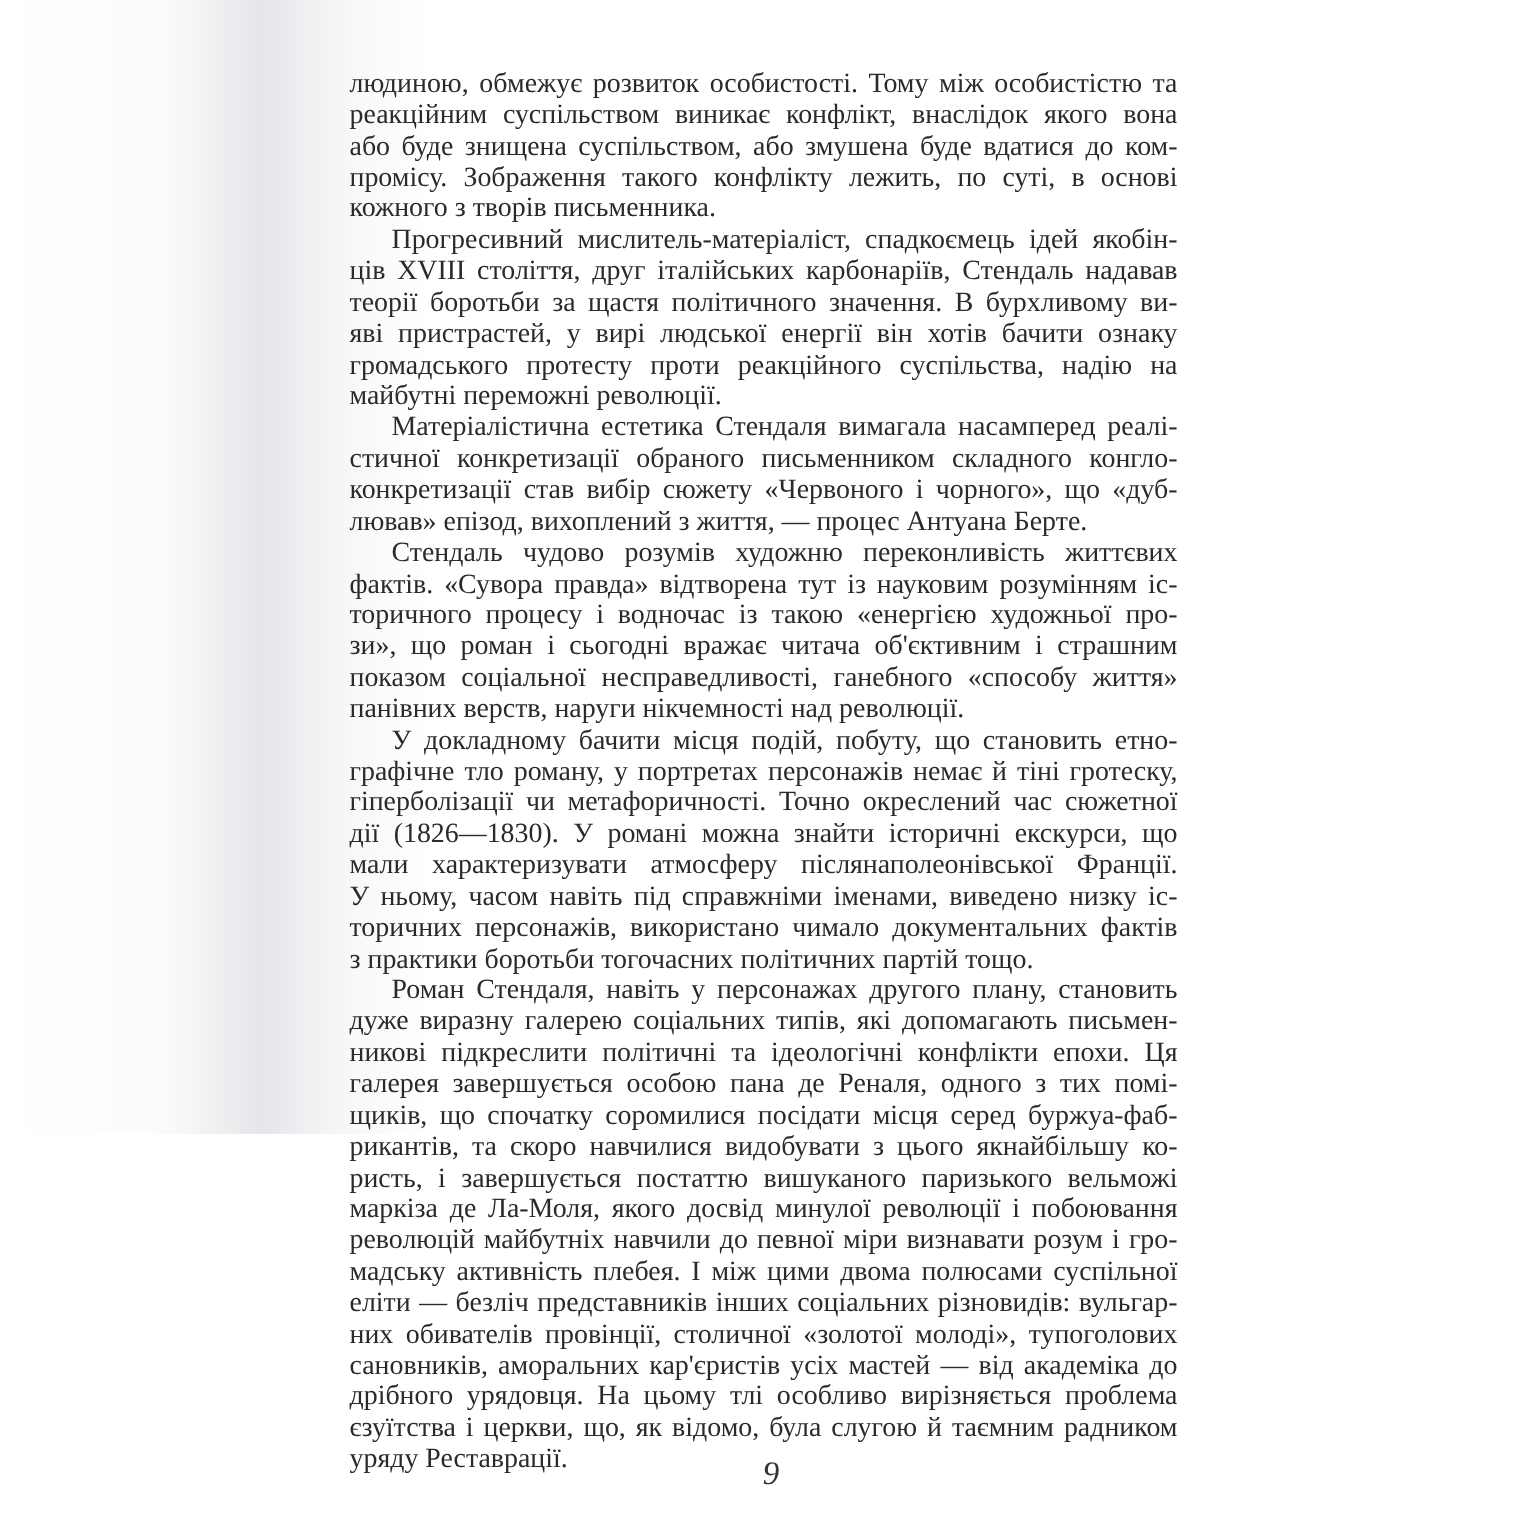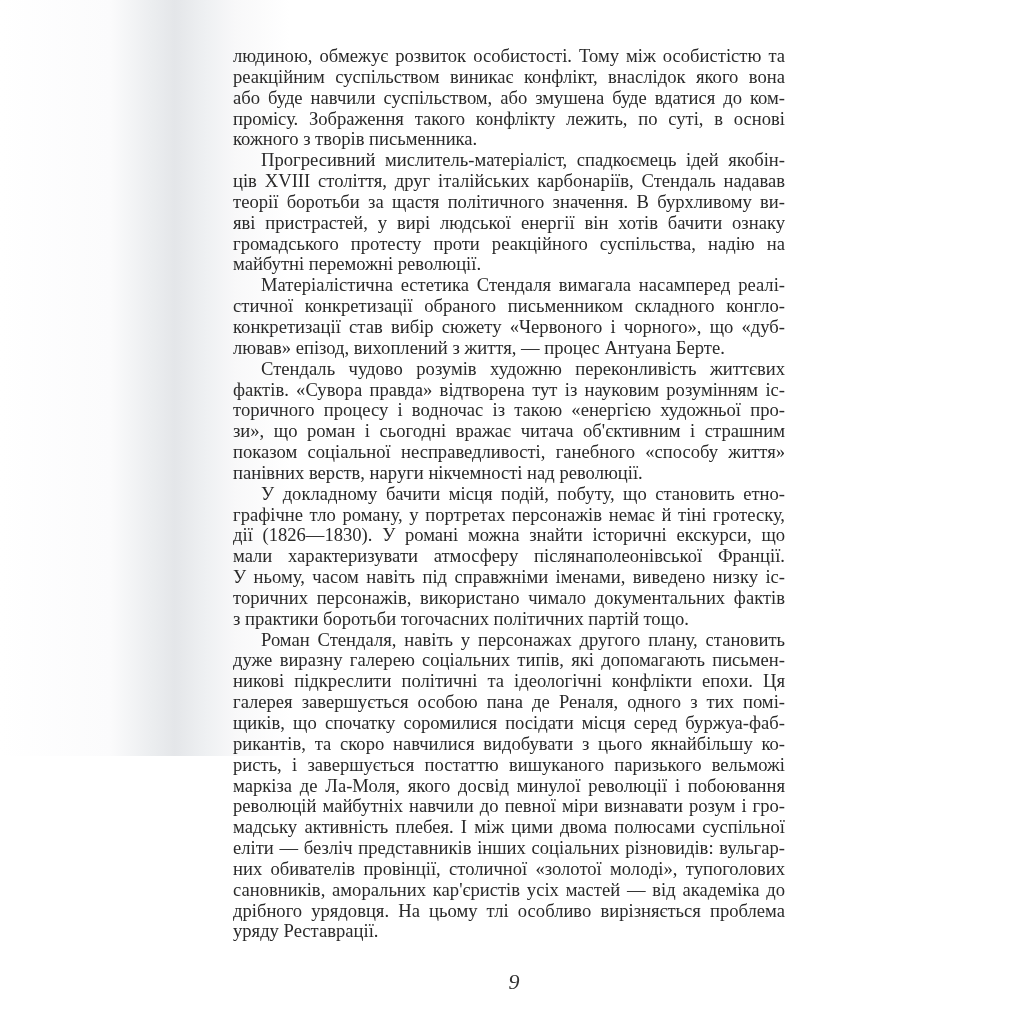--- a/index.html
+++ b/index.html
@@ -30,21 +30,21 @@
   }
 </style>
 </head>
 <body>
 
 <div class="page">
   <div class="text" id="text">
       <div>
         <span class="line">людиною, обмежує розвиток особистості. Тому між особистістю та</span>
         <span class="line">реакційним суспільством виникає конфлікт, внаслідок якого вона</span>
-        <span class="line">або буде навчили суспільством, або змушена буде вдатися до ком-</span>
+        <span class="line">або буде знищена суспільством, або змушена буде вдатися до ком-</span>
         <span class="line">промісу. Зображення такого конфлікту лежить, по суті, в основі</span>
         <span class="line last">кожного з творів письменника.</span>
       </div>
       <div>
         <span class="line indent">Прогресивний мислитель-матеріаліст, спадкоємець ідей якобін-</span>
         <span class="line">ців XVIII століття, друг італійських карбонаріїв, Стендаль надавав</span>
         <span class="line">теорії боротьби за щастя політичного значення. В бурхливому ви-</span>
         <span class="line">яві пристрастей, у вирі людської енергії він хотів бачити ознаку</span>
         <span class="line">громадського протесту проти реакційного суспільства, надію на</span>
         <span class="line last">майбутні переможні революції.</span>
@@ -59,20 +59,21 @@
         <span class="line indent">Стендаль чудово розумів художню переконливість життєвих</span>
         <span class="line">фактів. «Сувора правда» відтворена тут із науковим розумінням іс-</span>
         <span class="line">торичного процесу і водночас із такою «енергією художньої про-</span>
         <span class="line">зи», що роман і сьогодні вражає читача об'єктивним і страшним</span>
         <span class="line">показом соціальної несправедливості, ганебного «способу життя»</span>
         <span class="line last">панівних верств, наруги нікчемності над революції.</span>
       </div>
       <div>
         <span class="line indent">У докладному бачити місця подій, побуту, що становить етно-</span>
         <span class="line">графічне тло роману, у портретах персонажів немає й тіні гротеску,</span>
+        <span class="line">гіперболізації чи метафоричності. Точно окреслений час сюжетної</span>
         <span class="line">дії (1826—1830). У романі можна знайти історичні екскурси, що</span>
         <span class="line">мали характеризувати атмосферу післянаполеонівської Франції.</span>
         <span class="line">У ньому, часом навіть під справжніми іменами, виведено низку іс-</span>
         <span class="line">торичних персонажів, використано чимало документальних фактів</span>
         <span class="line last">з практики боротьби тогочасних політичних партій тощо.</span>
       </div>
       <div>
         <span class="line indent">Роман Стендаля, навіть у персонажах другого плану, становить</span>
         <span class="line">дуже виразну галерею соціальних типів, які допомагають письмен-</span>
         <span class="line">никові підкреслити політичні та ідеологічні конфлікти епохи. Ця</span>
@@ -80,17 +81,18 @@
         <span class="line">щиків, що спочатку соромилися посідати місця серед буржуа-фаб-</span>
         <span class="line">рикантів, та скоро навчилися видобувати з цього якнайбільшу ко-</span>
         <span class="line">ристь, і завершується постаттю вишуканого паризького вельможі</span>
         <span class="line">маркіза де Ла-Моля, якого досвід минулої революції і побоювання</span>
         <span class="line">революцій майбутніх навчили до певної міри визнавати розум і гро-</span>
         <span class="line">мадську активність плебея. І між цими двома полюсами суспільної</span>
         <span class="line">еліти — безліч представників інших соціальних різновидів: вульгар-</span>
         <span class="line">них обивателів провінції, столичної «золотої молоді», тупоголових</span>
         <span class="line">сановників, аморальних кар'єристів усіх мастей — від академіка до</span>
         <span class="line">дрібного урядовця. На цьому тлі особливо вирізняється проблема</span>
+        <span class="line">єзуїтства і церкви, що, як відомо, була слугою й таємним радником</span>
         <span class="line last">уряду Реставрації.</span>
       </div>
     </div>
   <div class="pagenum">9</div>
 </div>
 
 </body></html>

